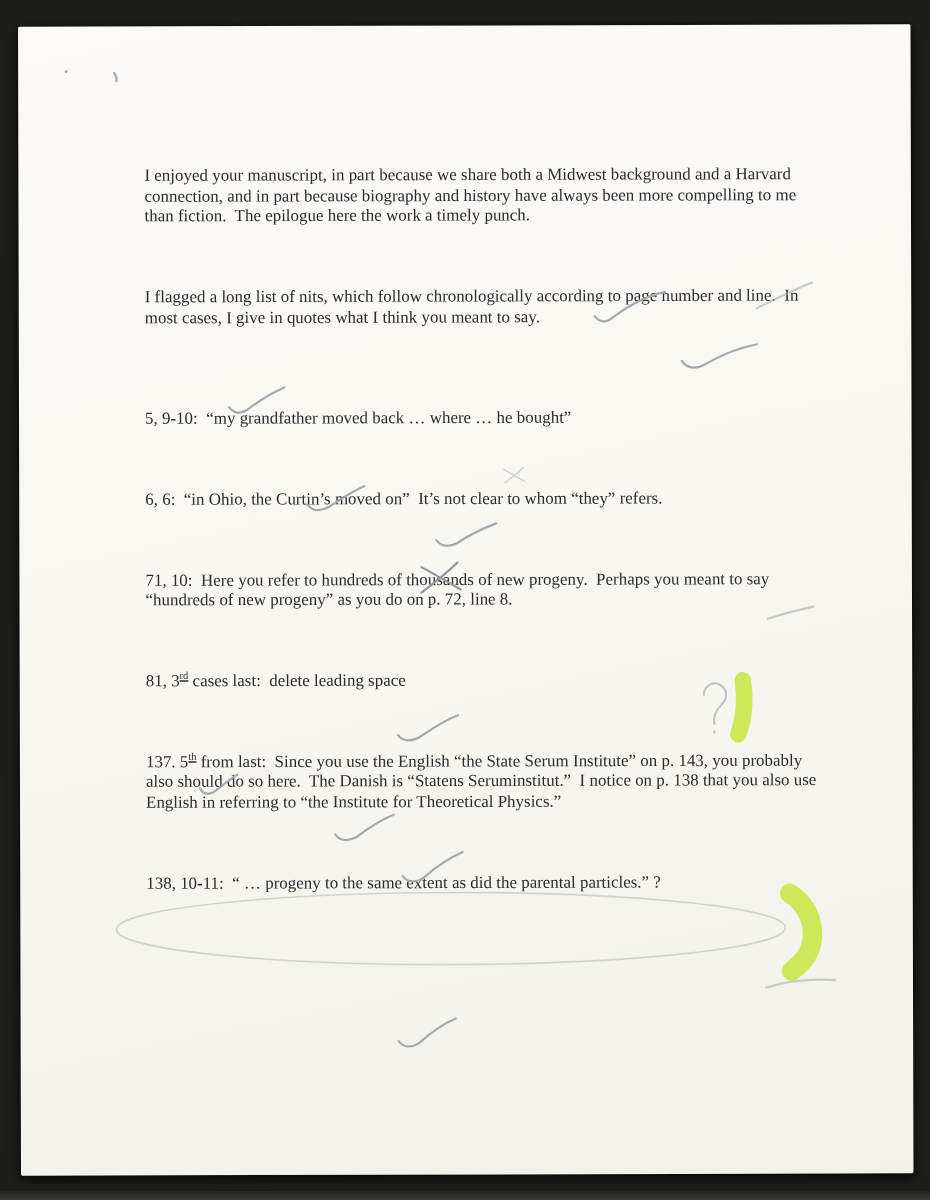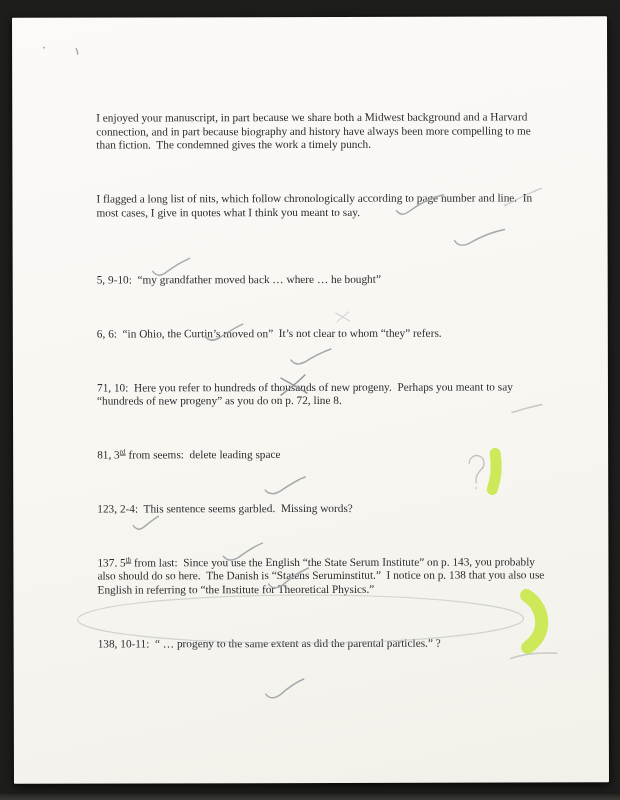--- a/index.html
+++ b/index.html
@@ -28,28 +28,27 @@
   .letter p{margin:0 0 13px 0;}
   sup{font-size:0.62em;line-height:0;vertical-align:super;text-decoration:underline;}
   .marks{position:absolute;left:0;top:0;width:595px;height:766px;pointer-events:none;}
 </style>
 </head>
 <body>
 
 <div class="paper">
 
   <div class="letter">
-    <p>I enjoyed your manuscript, in part because we share both a Midwest background and a Harvard connection, and in part because biography and history have always been more compelling to me than fiction.  The condemned gives the work a timely punch.</p>
+    <p>I enjoyed your manuscript, in part because we share both a Midwest background and a Harvard connection, and in part because biography and history have always been more compelling to me than fiction.  The epilogue here the work a timely punch.</p>
     <p>I flagged a long list of nits, which follow chronologically according to page number and line.  In most cases, I give in quotes what I think you meant to say.</p>
 
     <p>5, 9-10:  “my grandfather moved back … where … he bought”</p>
     <p>6, 6:  “in Ohio, the Curtin’s moved on”  It’s not clear to whom “they” refers.</p>
     <p>71, 10:  Here you refer to hundreds of thousands of new progeny.  Perhaps you meant to say “hundreds of new progeny” as you do on p. 72, line 8.</p>
-    <p><span>81, 3</span><sup>rd</sup><span> from seems:  delete leading space</span></p>
-    <p>123, 2-4:  This sentence seems garbled.  Missing words?</p>
+    <p><span>81, 3</span><sup>rd</sup><span> cases last:  delete leading space</span></p>
     <p><span>137. 5</span><sup>th</sup><span> from last:  Since you use the English “the State Serum Institute” on p. 143, you probably also should do so here.  The Danish is “Statens Seruminstitut.”  I notice on p. 138 that you also use English in referring to “the Institute for Theoretical Physics.”</span></p>
     <p>138, 10-11:  “ … progeny to the same extent as did the parental particles.” ?</p>
     
     
     
     
     
     
     
   </div>

